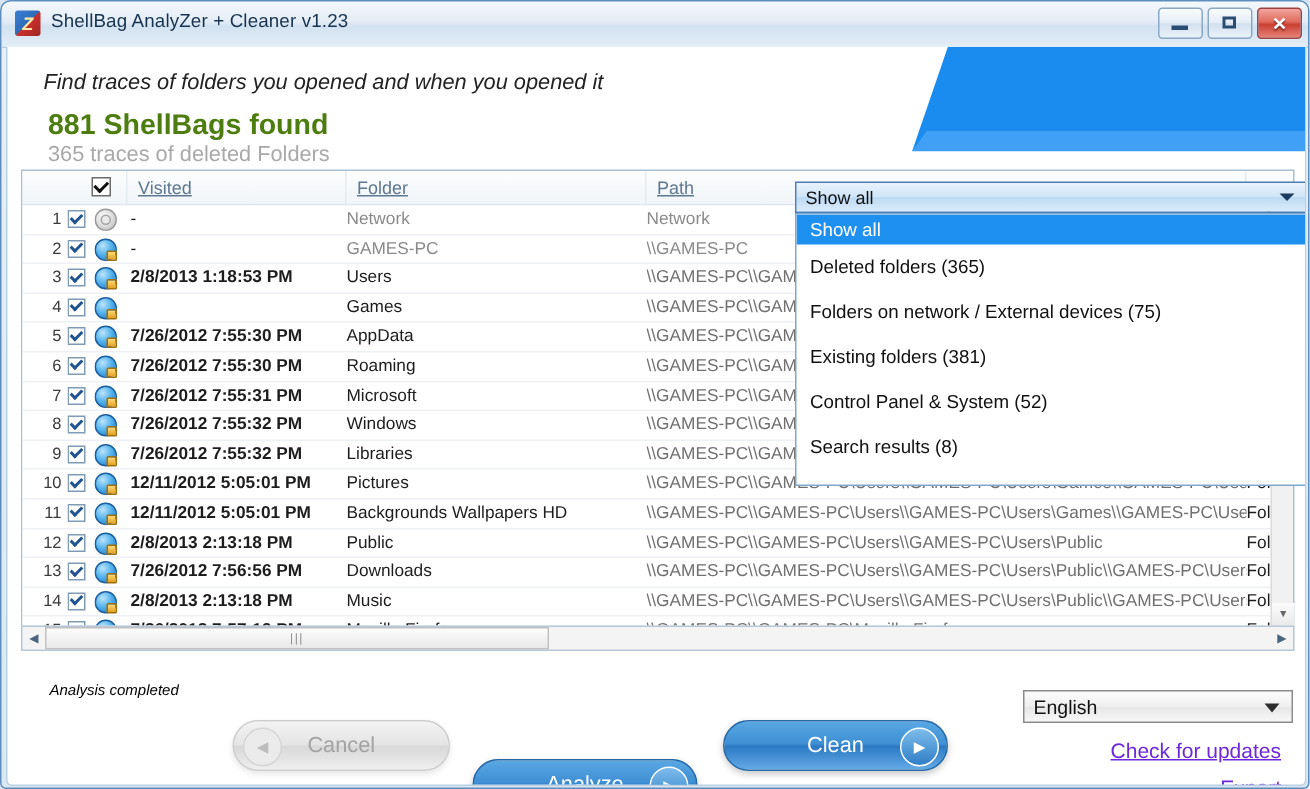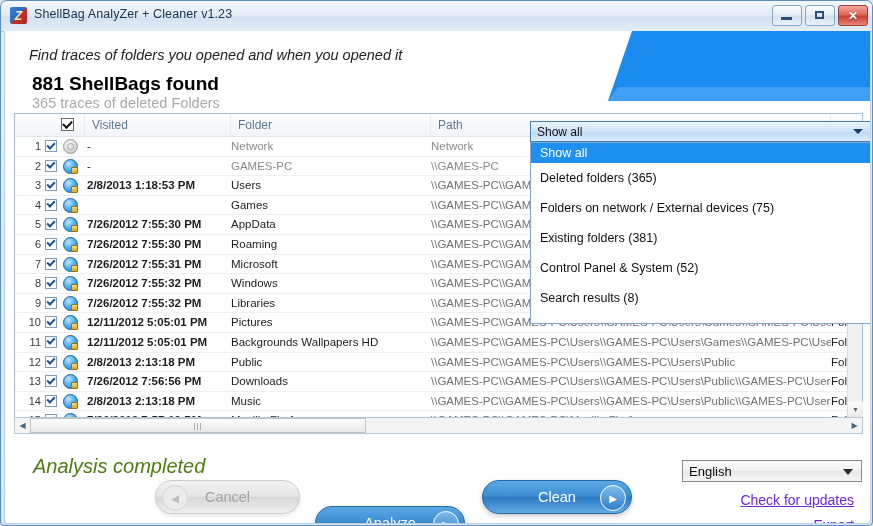--- a/index.html
+++ b/index.html
@@ -71,41 +71,41 @@
     position:absolute;right:0;top:56px;width:262px;height:14px;
     background:#3fa0f5;
     clip-path:polygon(10px 0,262px 0,262px 14px,0 14px);
   }
   .tagline{
     position:absolute;left:24px;top:16px;
     font-size:14.5px;font-style:italic;color:#222;white-space:nowrap;
   }
   .headline{
     position:absolute;left:27px;top:42px;
-    font-size:19px;font-weight:bold;color:#000000;white-space:nowrap;
+    font-size:19px;font-weight:bold;color:#4d7c0f;white-space:nowrap;
   }
   .subline{
     position:absolute;left:27px;top:64px;
     font-size:14.5px;color:#a9a9a9;white-space:nowrap;
   }
   
   .grid{
     position:absolute;left:9px;top:82px;width:849px;height:304px;
     border:1px solid #a9c0d4;background:#fff;box-sizing:border-box;
   }
   .grid-head{
     position:relative;height:22px;
     background:linear-gradient(to bottom,#fcfdfe 0%,#f1f5f9 100%);
     border-bottom:1px solid #dfe7ee;
   }
   .hcell{
     position:absolute;top:0;height:22px;line-height:22px;
     font-size:12px;color:#5e7890;
     border-right:1px solid #e4ebf1;box-sizing:border-box;padding-left:7px;
-    white-space:nowrap;overflow:hidden;
+    white-space:nowrap;overflow:hidden;text-decoration:underline;
   }
   .hcell.c-sel{left:0;width:70px;padding:0;}
   .hcell.c-visited{left:70px;width:146px;}
   .hcell.c-folder{left:216px;width:200px;}
   .hcell.c-path{left:416px;width:400px;}
   .hcell.c-type{left:816px;width:32px;border-right:none;}
   .head-check{
     position:absolute;left:46px;top:4px;width:13px;height:13px;
     border:1px solid #6b6b6b;background:#fff;box-sizing:border-box;
     display:flex;align-items:center;justify-content:center;
@@ -211,21 +211,21 @@
     overflow:hidden;
   }
   .popup-item{
     height:30px;line-height:30px;padding-left:9px;font-size:12.5px;color:#111;
     white-space:nowrap;
   }
   .popup-item.sel{background:#1e90f0;color:#fff;height:20px;line-height:20px;}
   
   .status{
     position:absolute;left:28px;top:424px;
-    font-size:20px;font-style:italic;color:#4d7c0f;white-space:nowrap;
+    font-size:10px;font-style:italic;color:#000000;white-space:nowrap;
   }
   .btn{
     position:absolute;height:34px;border-radius:17px;
     display:flex;align-items:center;justify-content:center;
     font-size:14.5px;box-sizing:border-box;
   }
   .btn-cancel{
     left:150px;top:449px;width:145px;
     background:linear-gradient(to bottom,#f3f3f3 0%,#e4e4e4 48%,#d8d8d8 52%,#efefef 100%);
     border:1px solid #cdcdcd;color:#a3a3a3;

